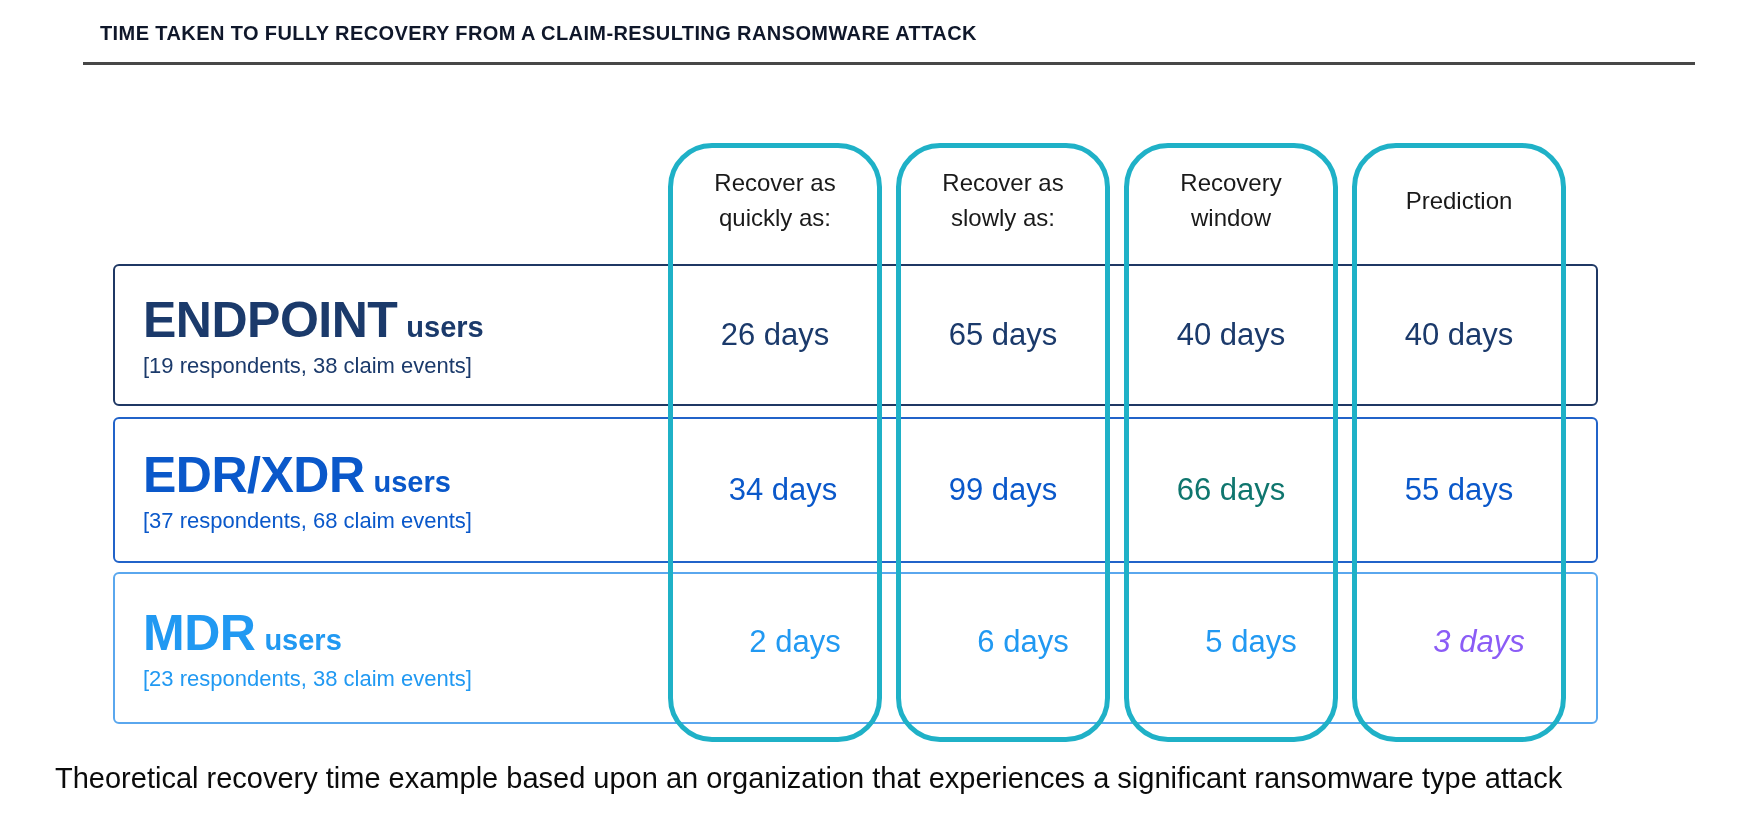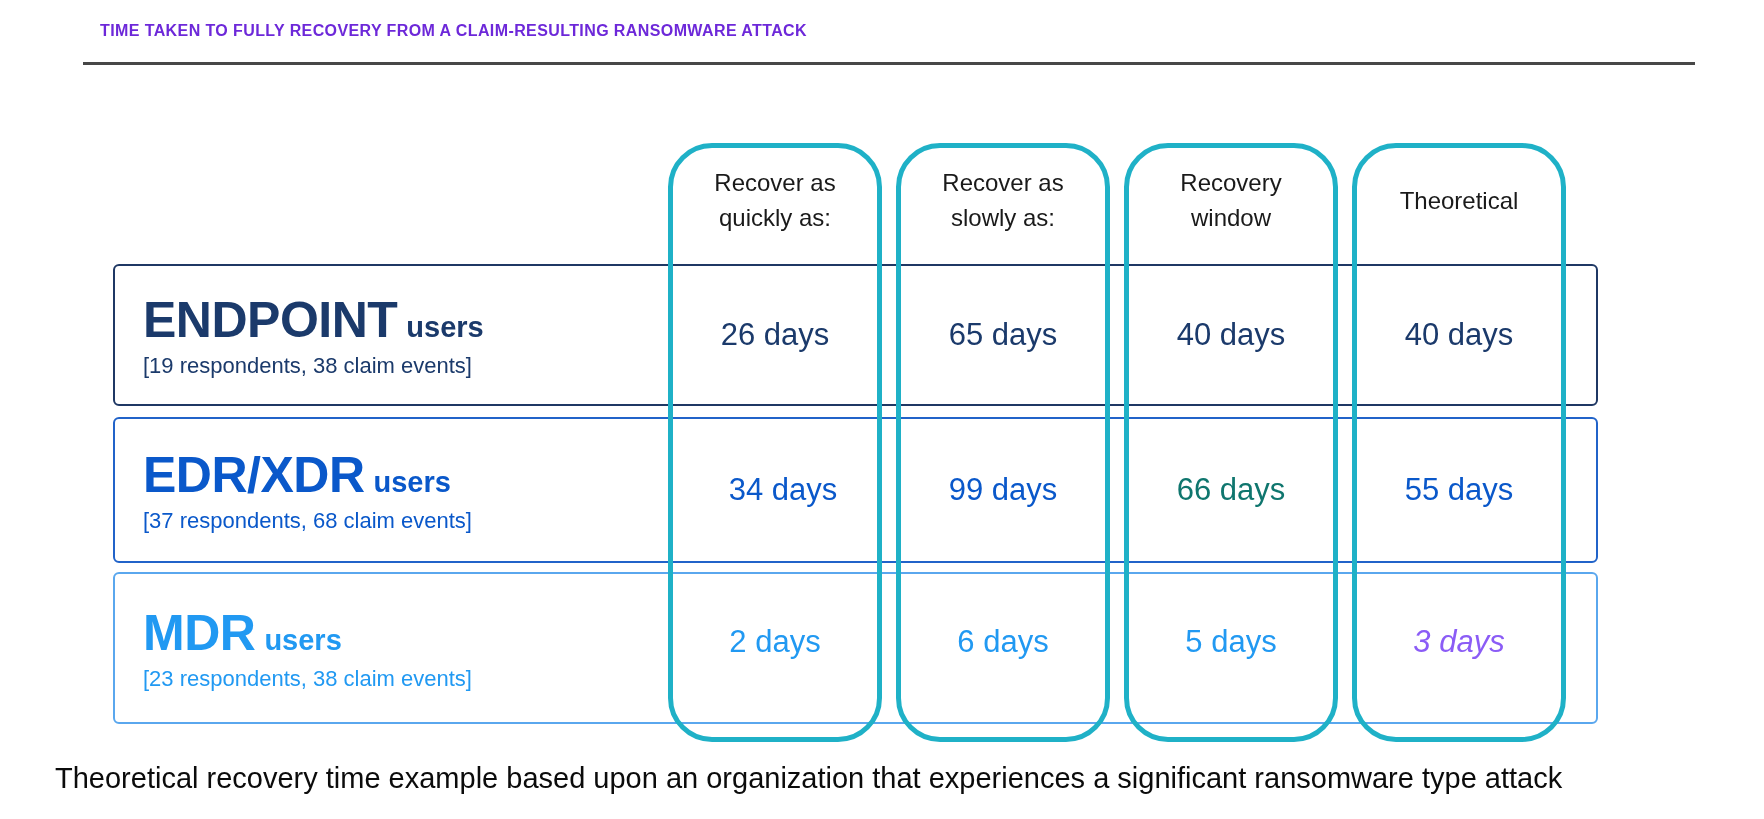--- a/index.html
+++ b/index.html
@@ -2,21 +2,21 @@
 <html><head>
 <meta charset="utf-8">
 <style>
   html,body { margin:0; padding:0; background:#ffffff; }
   .page {
     position:relative; width:1764px; height:819px; background:#ffffff;
     font-family:"Liberation Sans", sans-serif; overflow:hidden;
   }
   .title {
     position:absolute; left:100px; top:22px; margin:0;
-    font-size:16px; font-weight:700; color:#6d28d9; letter-spacing:0.4px;
+    font-size:20px; font-weight:700; color:#0f172a; letter-spacing:0.4px;
     white-space:nowrap;
   }
   .title-rule {
     position:absolute; left:83px; top:62px; width:1612px; height:3px;
     background:#474747;
   }
   
   .col-box {
     position:absolute; top:143px; height:599px; width:214px;
     border:5px solid #1FB1C7; border-radius:44px; box-sizing:border-box;
@@ -46,21 +46,21 @@
   .row-suffix { font-size:29px; font-weight:700; margin-left:9px; }
   .row-detail { font-size:22px; margin-top:4px; }
   
   .cell {
     position:absolute; width:214px;
     display:flex; align-items:center; justify-content:center;
     font-size:31px; font-weight:500; z-index:2; white-space:nowrap;
   }
   .cell.r0 { top:264px; height:142px; }
   .cell.r1 { top:417px; height:146px; }
-  .cell.r2 { top:572px; height:140px; }
+  .cell.r2 { top:572px; height:140px;margin-left:20px; }
   .footnote {
     position:absolute; left:55px; top:762px; width:1700px;
     font-size:29px; color:#0b0b0b; white-space:nowrap;
   }
 </style>
 </head>
 <body>
 
 <div class="page">
 
@@ -78,21 +78,21 @@
   </div>
   <div class="col-header c1">
     <div>Recover as</div>
     <div>slowly as:</div>
   </div>
   <div class="col-header c2">
     <div>Recovery</div>
     <div>window</div>
   </div>
   <div class="col-header c3">
-    <div>Theoretical</div>
+    <div>Prediction</div>
     <div></div>
   </div>
 
   <div class="row r0" style="border-color: rgb(31, 56, 100);">
     <div class="row-label" style="color: rgb(27, 58, 107);">
       <div class="row-name-line">
         <span class="row-name">ENDPOINT</span><span class="row-suffix">users</span>
       </div>
       <div class="row-detail">[19 respondents, 38 claim events]</div>
     </div>

